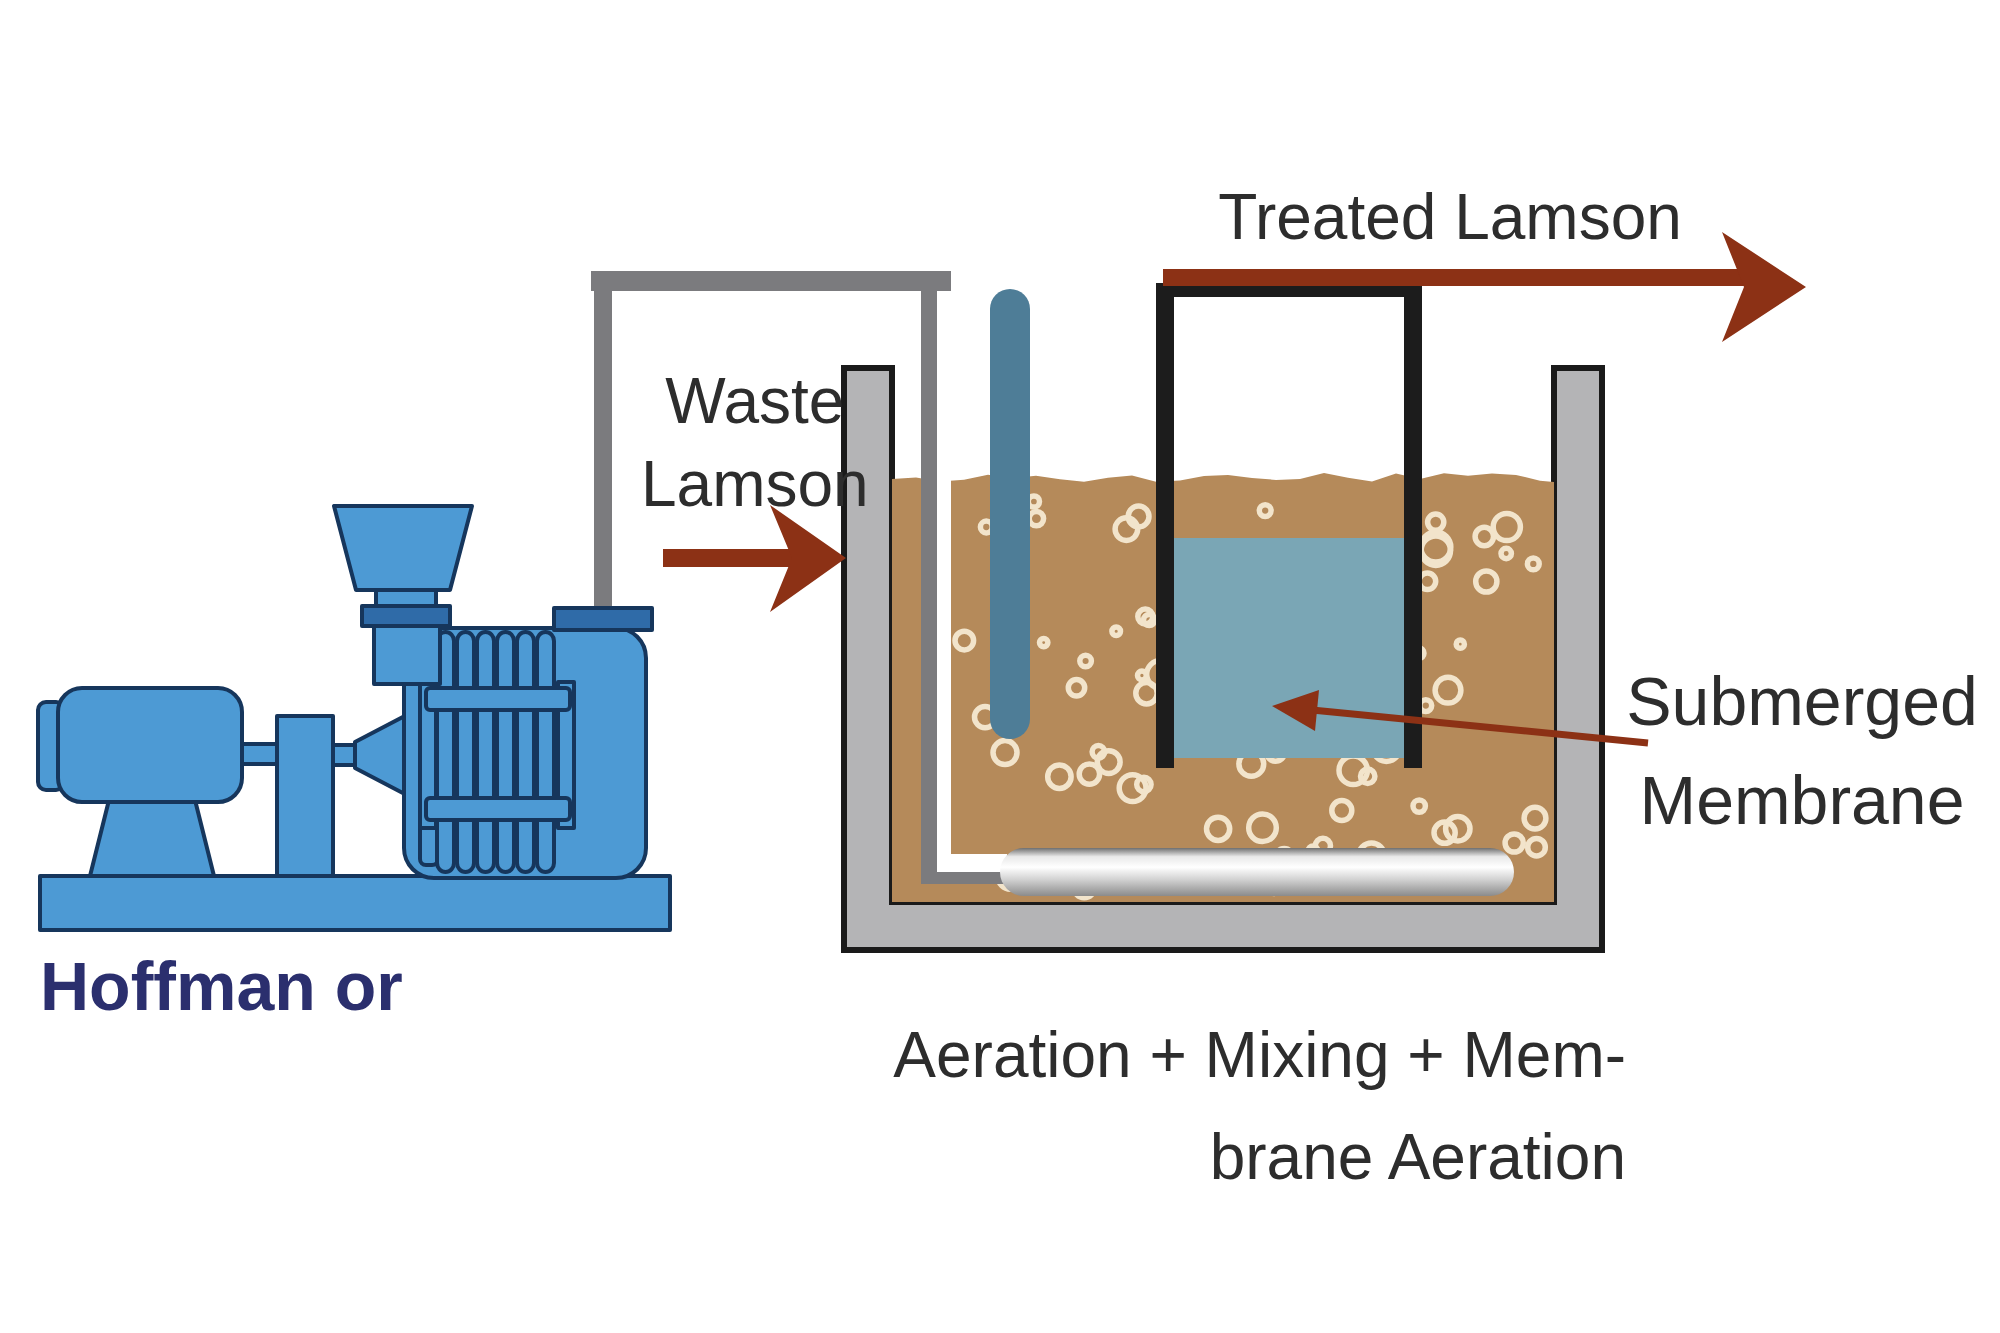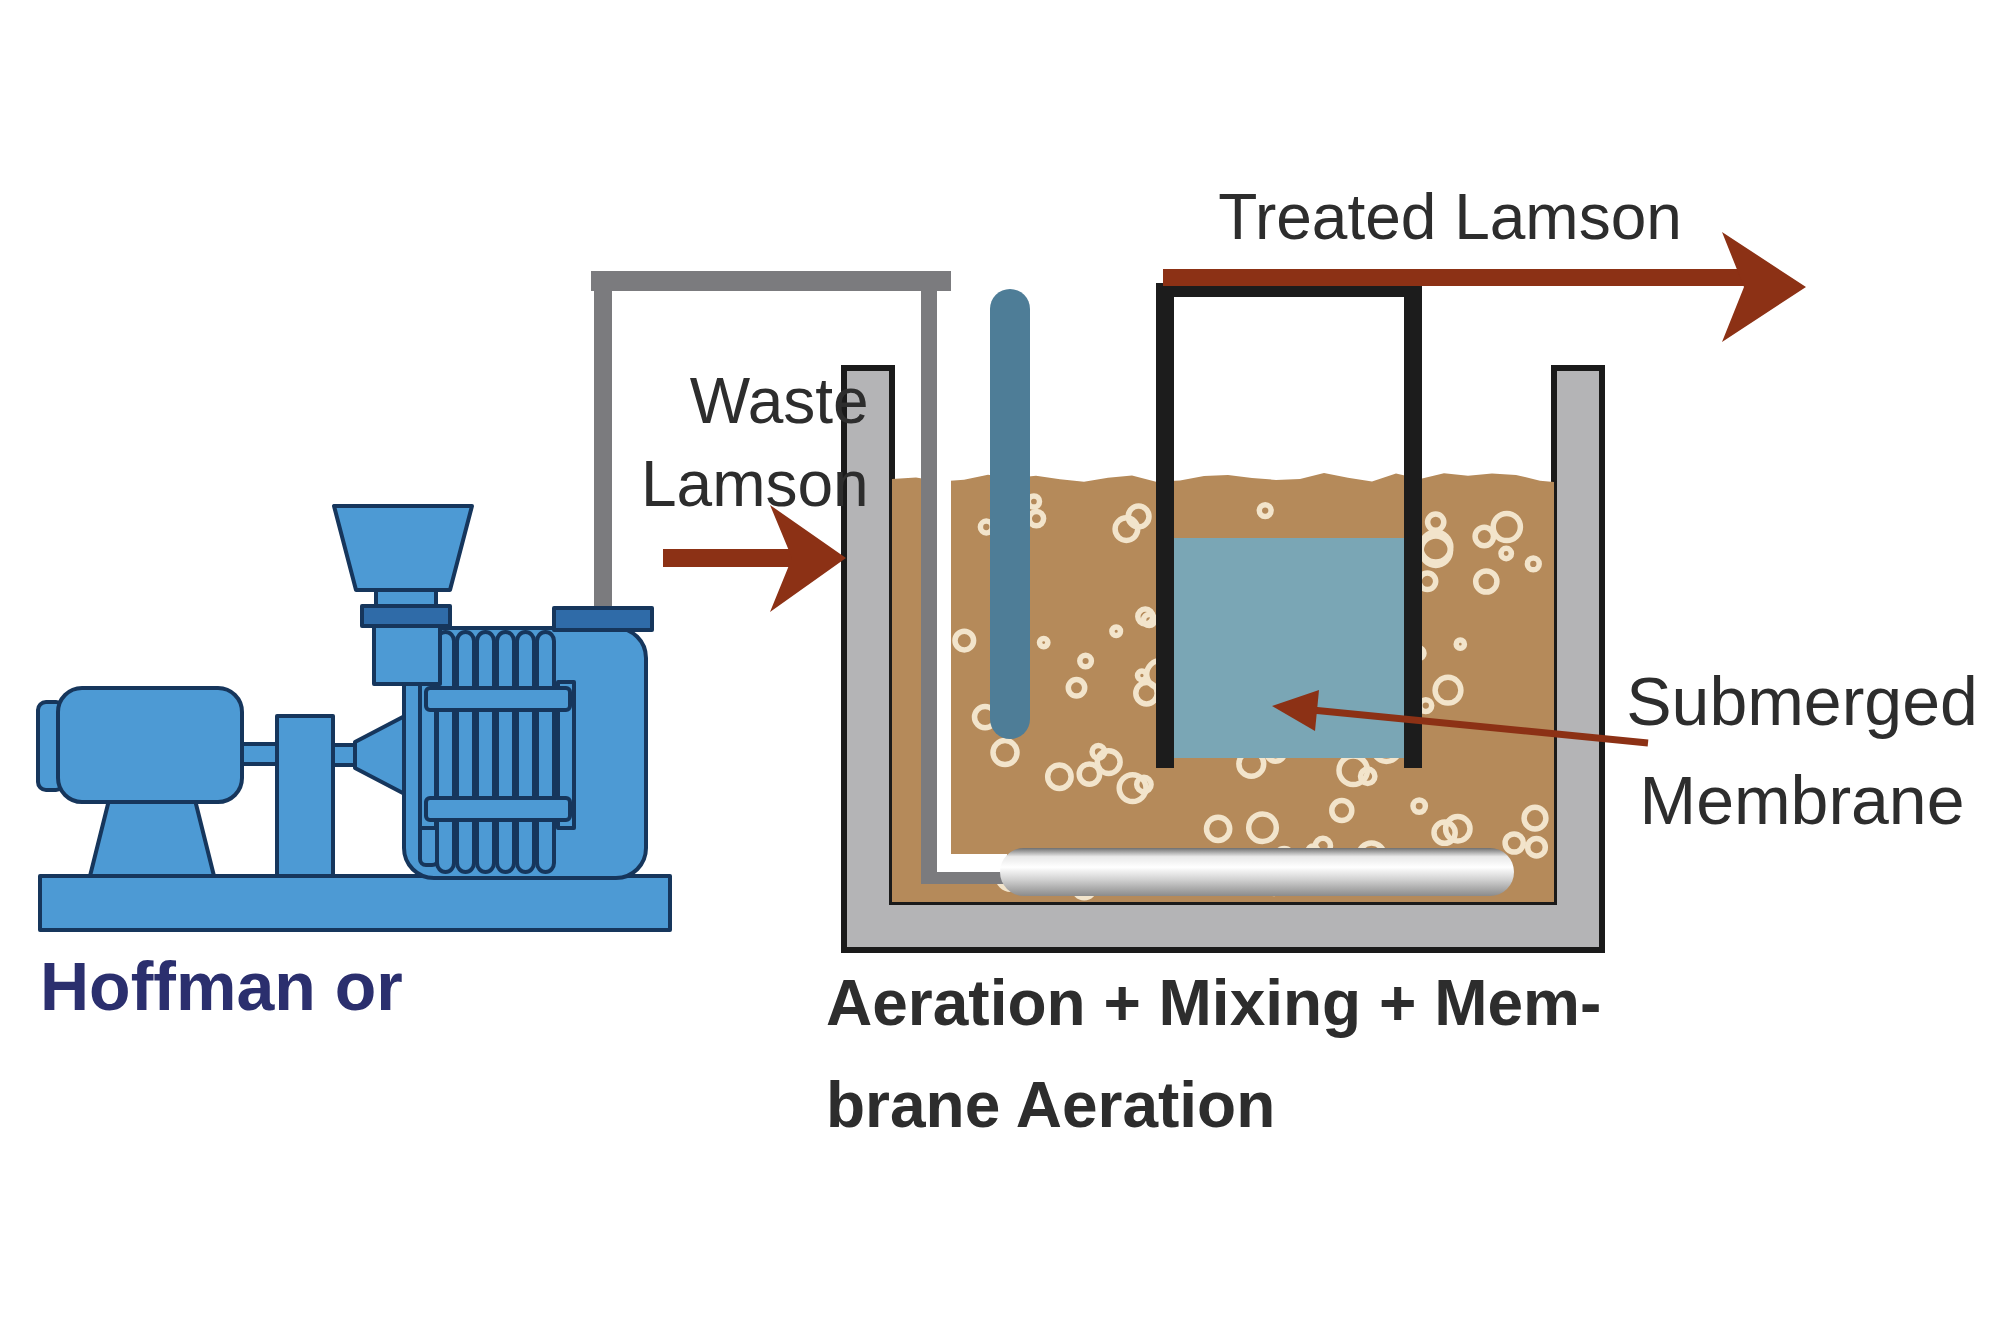--- a/index.html
+++ b/index.html
@@ -18,23 +18,23 @@
   .mem-water{fill:var(--permeate_water);}
   .arrow{fill:var(--arrow_red);}
   .ann-line{stroke:var(--arrow_red);stroke-width:7;fill:none;}
   .blower-part{fill:var(--blower_blue);stroke:var(--blower_outline);stroke-width:4;stroke-linejoin:round;}
   .blower-accent{fill:var(--blower_accent);stroke:var(--blower_outline);stroke-width:4;stroke-linejoin:round;}
 
   
   .label{position:absolute;color:var(--label_dark);font-size:64px;line-height:1.3;white-space:nowrap;}
   .label span{display:block;}
   .lbl-treated{left:1150px;top:176px;width:600px;text-align:center;}
-  .lbl-waste{left:641px;top:360px;text-align:right;}
+  .lbl-waste{left:641px;top:360px;text-align:center;}
   .lbl-submerged{left:1552px;top:652px;width:500px;text-align:center;font-size:68px;line-height:1.45;}
-  .lbl-aeration{left:826px;top:952px;width:800px;text-align:left;line-height:1.6;font-weight:bold;}
+  .lbl-aeration{left:826px;top:1004px;width:800px;text-align:right;line-height:1.6;}
   .lbl-blower{left:40px;top:950px;width:600px;text-align:left;font-size:68px;font-weight:700;
               line-height:1.08;color:var(--caption_navy);}
 </style>
 </head>
 <body>
 
 <div class="canvas">
 
   <svg class="scene" viewBox="0 0 2000 1333">
     <defs>

